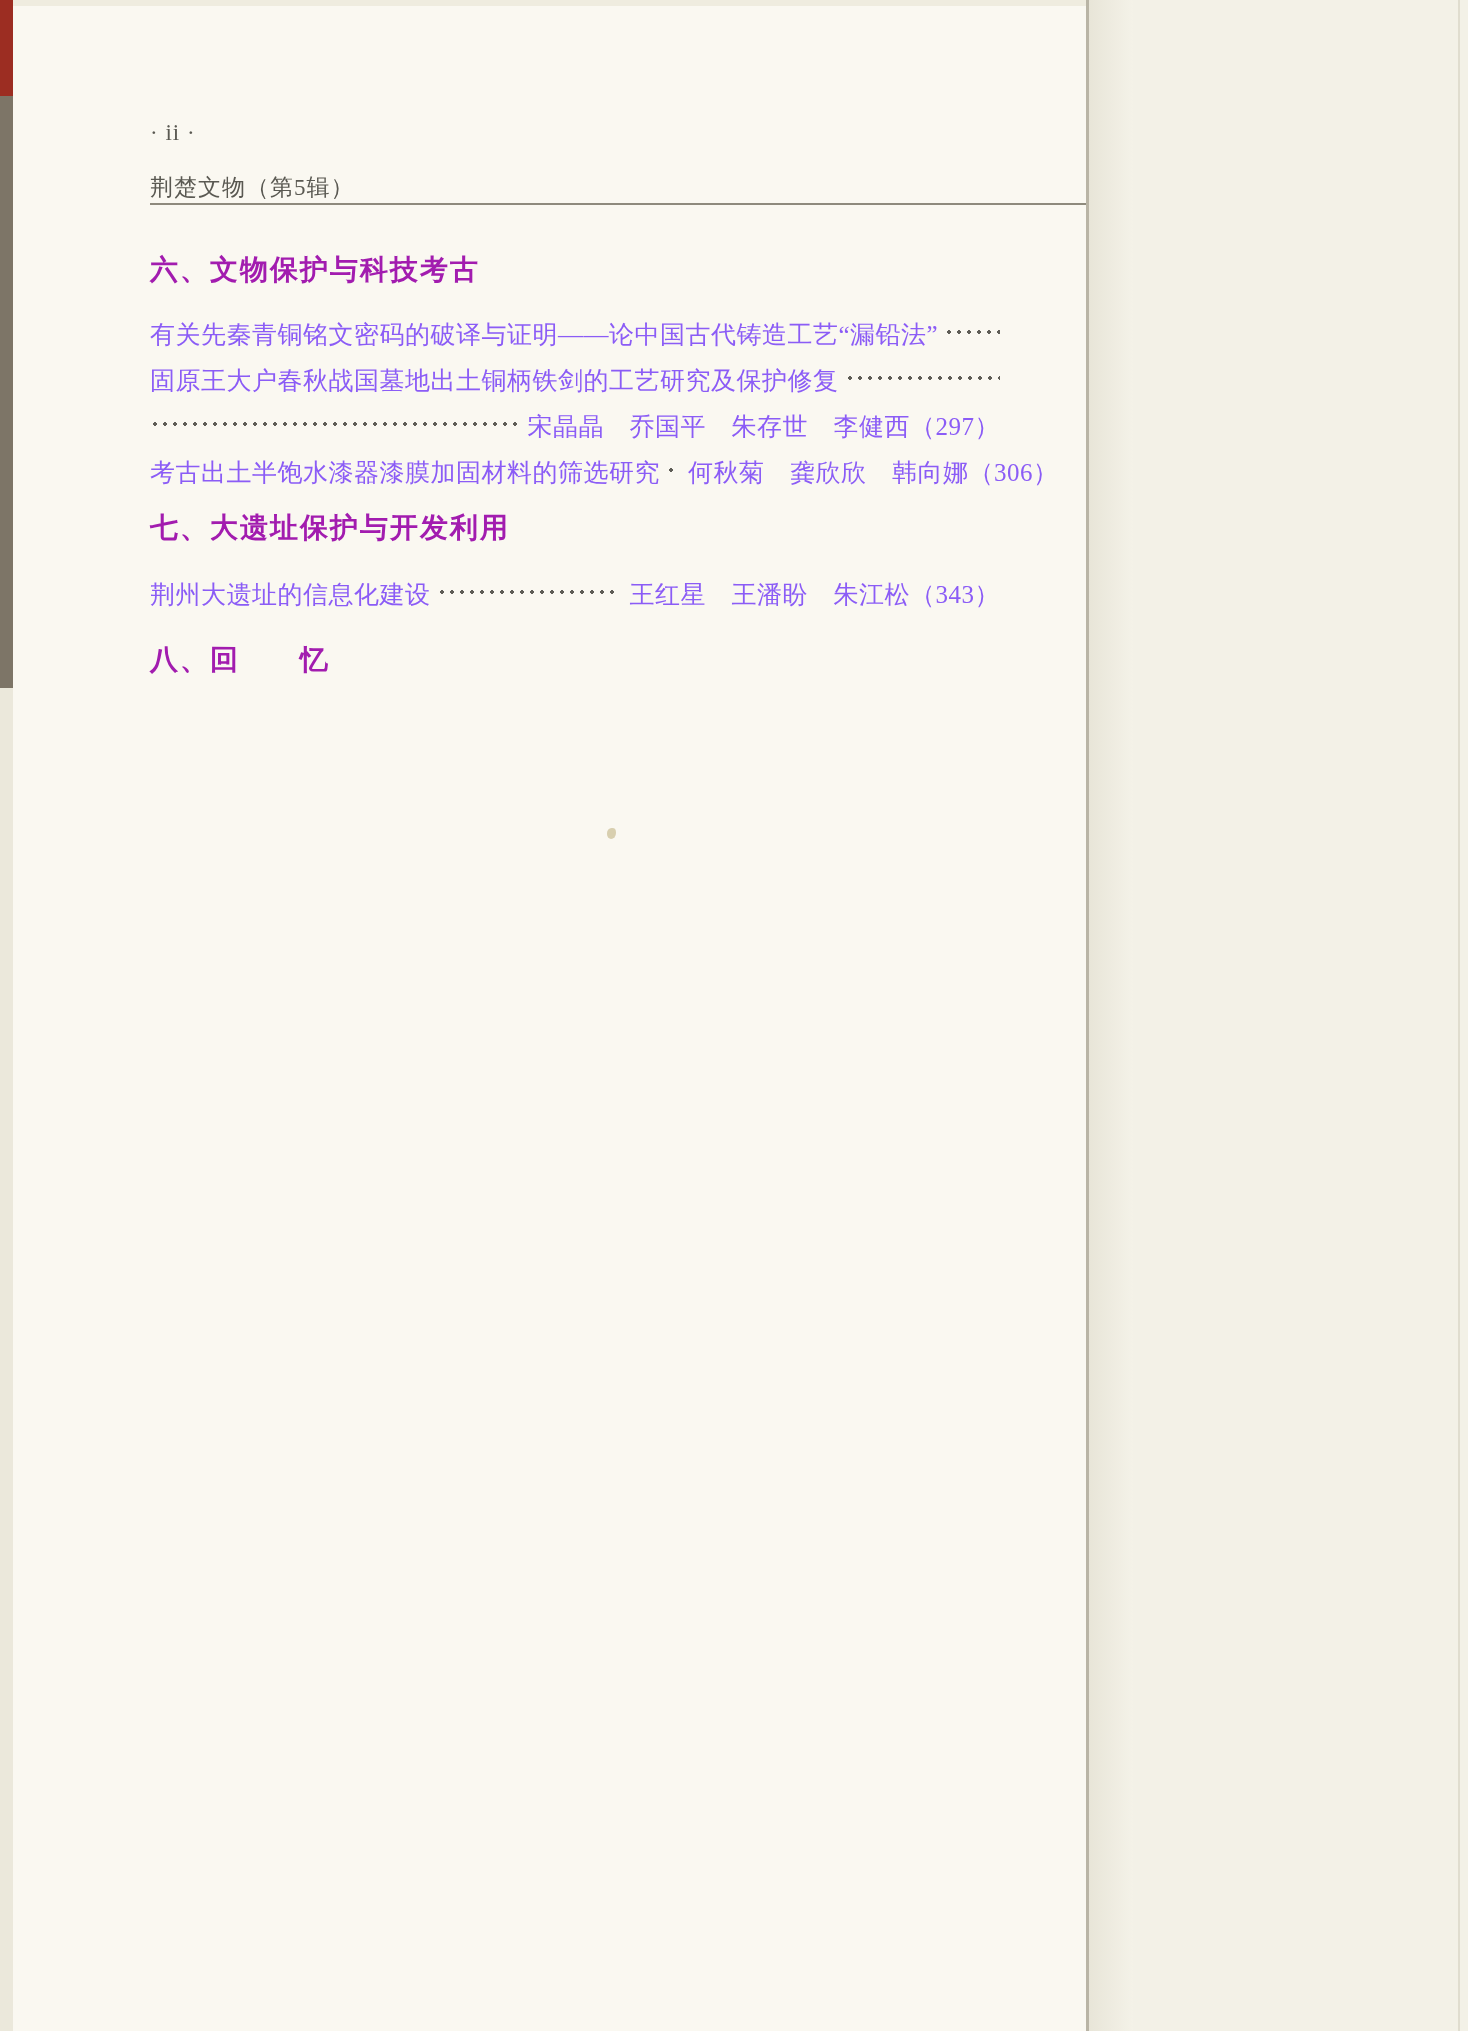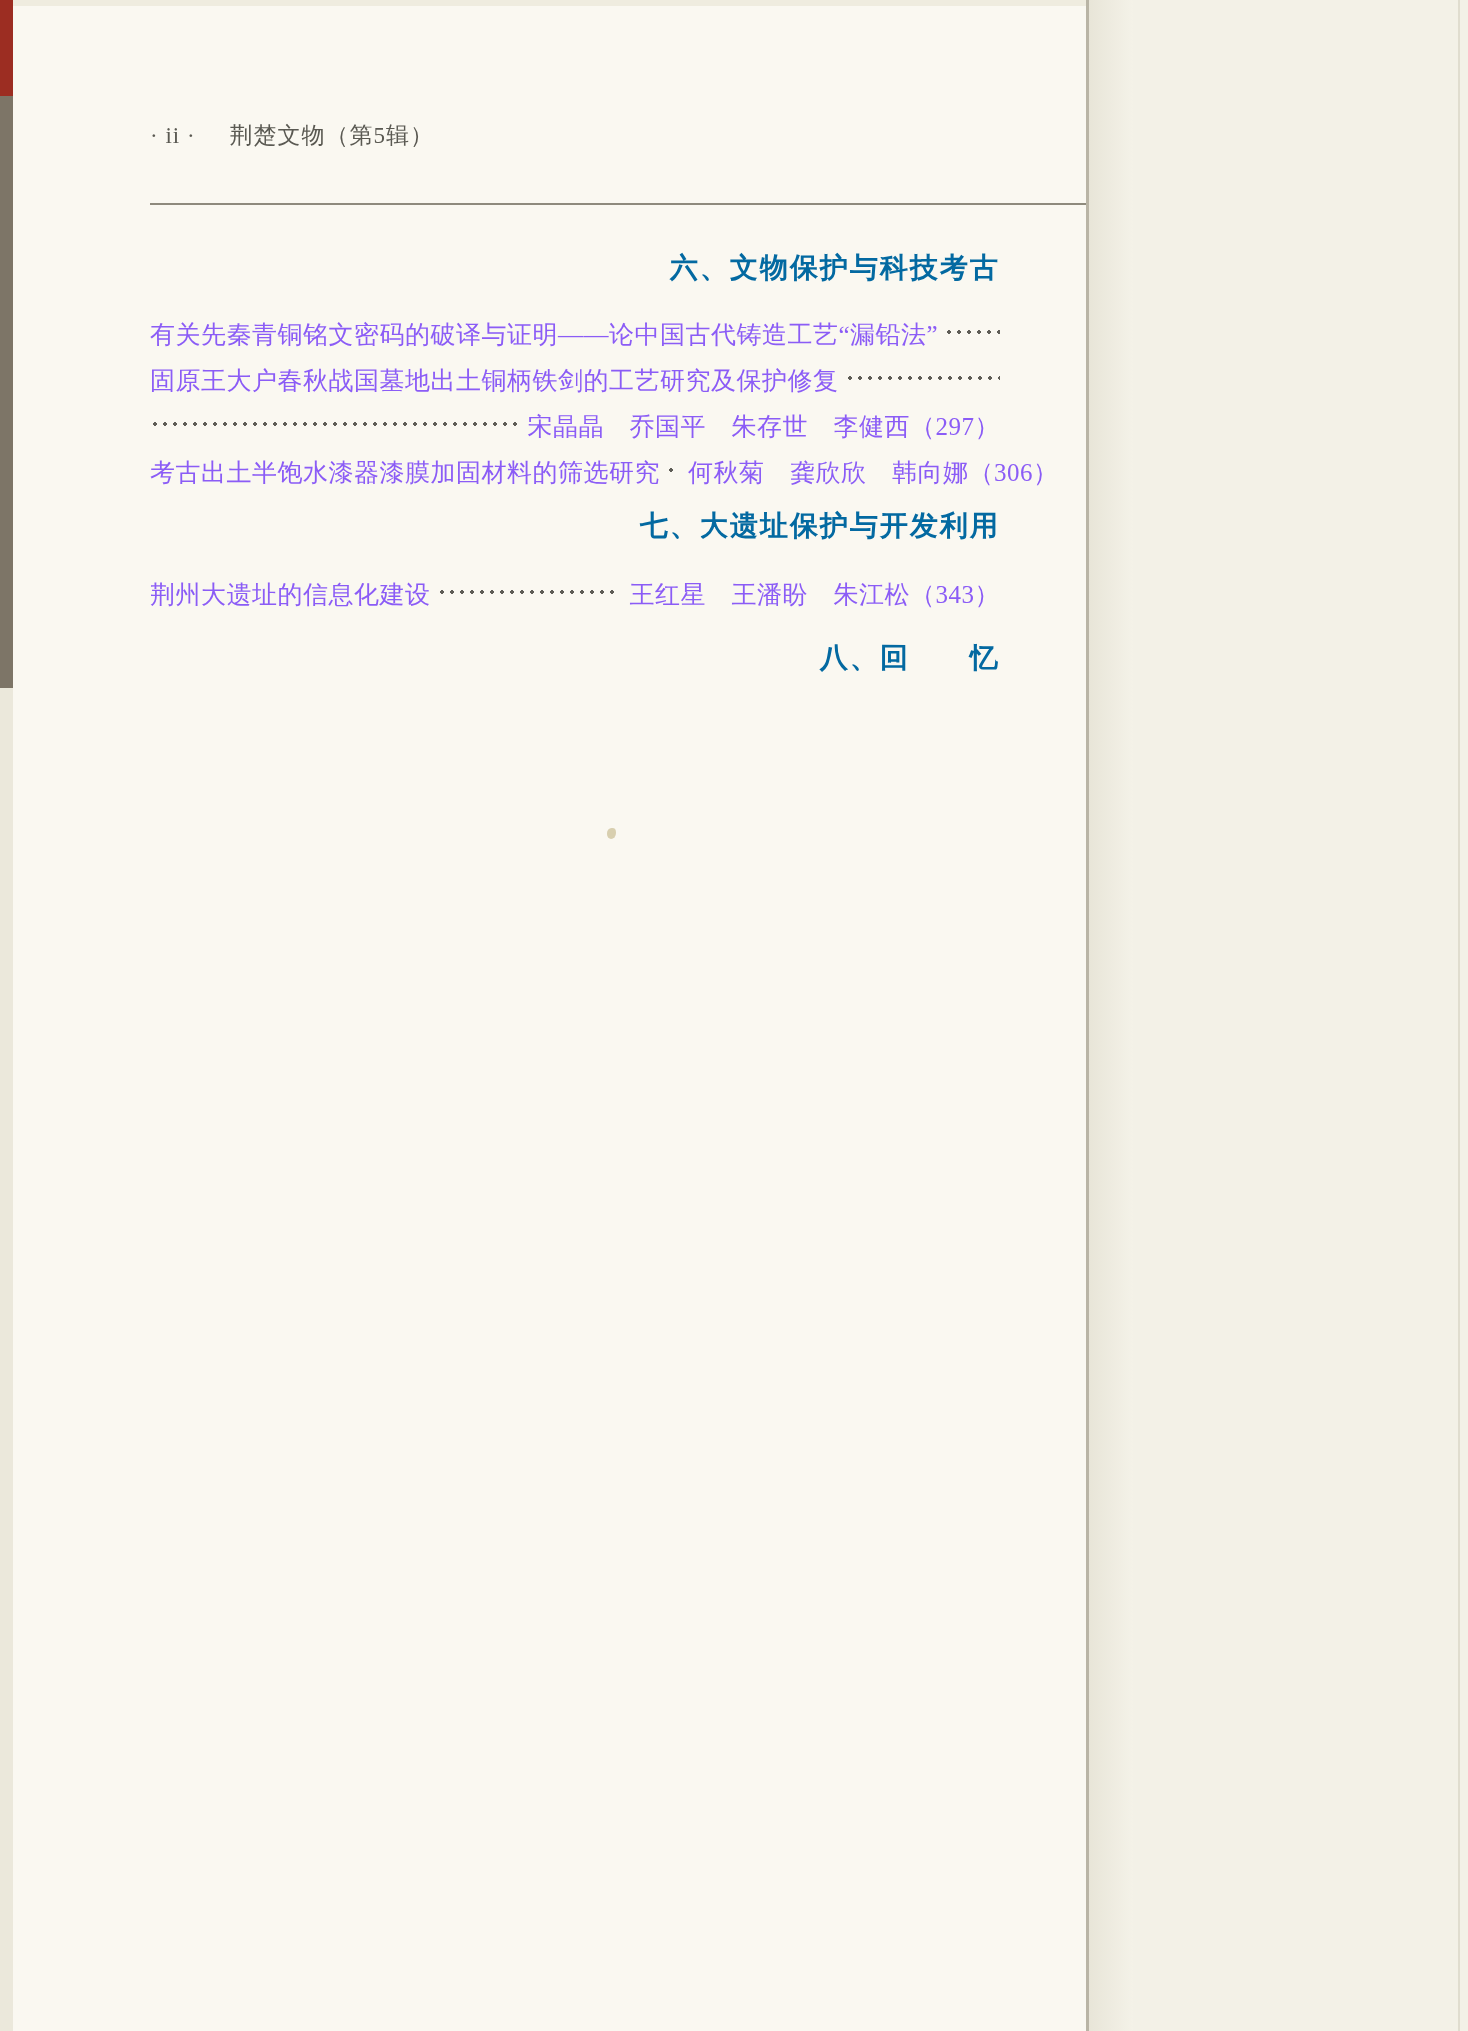--- a/index.html
+++ b/index.html
@@ -17,29 +17,29 @@
   .fold-line{position:absolute;top:0;bottom:0;left:1086px;width:3px;background:#b9b4a5;}
   .fold-shade{position:absolute;top:0;bottom:0;left:1089px;width:44px;
     background:linear-gradient(to right,#e8e5d8,#f4f2e8);}
   .right-band{position:absolute;top:0;bottom:0;left:1133px;right:0;background:#f3f1e7;}
   .right-edge-line{position:absolute;top:0;bottom:0;right:8px;width:2px;background:#e0ddcf;}
 
   
   .running-head{
     position:absolute;left:150px;top:120px;width:860px;
     font-size:23px;letter-spacing:1px;color:#5a5952;
-    display:flex;align-items:baseline;gap:34px;
+    display:flex;align-items:baseline;gap:26px;flex-direction:column;
   }
   .head-rule{position:absolute;left:150px;top:203px;width:936px;height:2px;background:#8e8a7d;}
 
   
   .toc{position:absolute;left:150px;top:250px;width:850px;}
   .sec-heading{
-    text-align:right;font-family:Liberation Mono, monospace;
-    font-weight:bold;font-size:28px;color:#0369a1;letter-spacing:2px;
+    text-align:left;font-family:Liberation Sans, sans-serif;
+    font-weight:bold;font-size:28px;color:#a21caf;letter-spacing:2px;
     line-height:40px;
   }
   .sec-heading.h7{margin-top:12px;}
   .sec-heading.h8{margin-top:22px;}
   .sec-body{margin-top:22px;margin-bottom:0;}
   .sec-body.b7{margin-top:24px;text-align:center;}
   .sec-body.b8{margin-top:24px;}
   .entry-line{
     display:flex;align-items:baseline;
     font-size:25px;line-height:46px;color:#8b5cf6;

